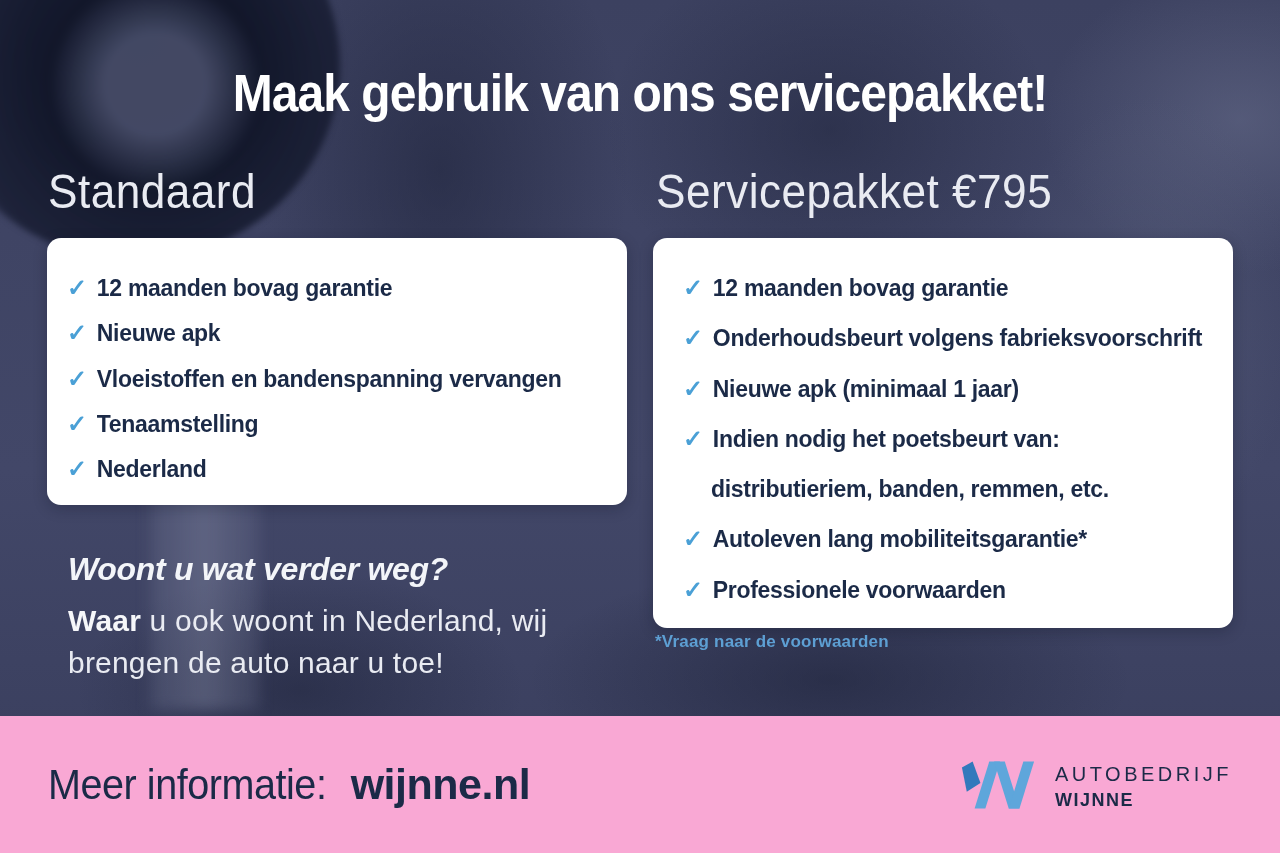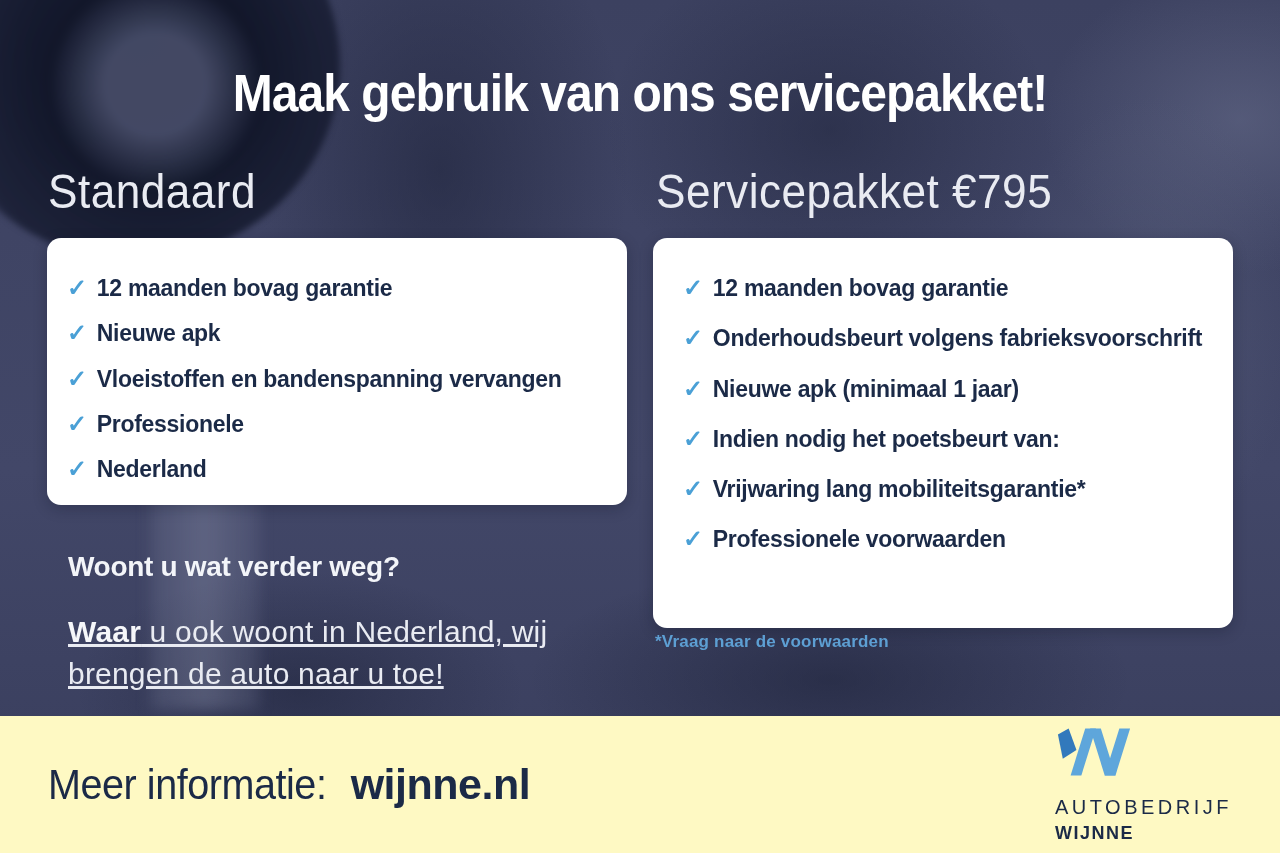--- a/index.html
+++ b/index.html
@@ -55,36 +55,36 @@
 
   .row { display:flex; align-items:flex-start; gap:10px; color:#1b2a47;
          font-weight:700; font-size:23px; letter-spacing:-0.3px; line-height:1.1; }
   .card-left  .row { margin-bottom:20px; }
   .card-right .row { margin-bottom:25px; }
   .check { color:#4aa0d6; font-size:24px; font-weight:700; line-height:1; margin-top:0; }
   .row.cont { padding-left:28px; }
 
   
   .delivery { position:absolute; left:68px; top:551px; color:#f3f5f9; }
-  .delivery-heading { font-size:28px; font-weight:800; letter-spacing:-0.3px; margin-bottom:28px; }
-  .delivery-line { font-size:30px; font-weight:100; letter-spacing:0.2px; line-height:42px; color:#e9ebf2;text-decoration:underline; }
+  .delivery-heading { font-size:32px; font-weight:800; letter-spacing:-0.3px; margin-bottom:12px;font-style:italic; }
+  .delivery-line { font-size:30px; font-weight:100; letter-spacing:0.2px; line-height:42px; color:#e9ebf2; }
   .delivery-line .bold { font-weight:800; color:#f6f7fa; }
 
   
   .footnote { position:absolute; left:655px; top:632px; color:#5d9fd3; font-size:17px; font-weight:800; letter-spacing:0.2px; }
 
   
   .footer {
-    position:absolute; left:0; top:716px; width:1280px; height:137px; background:#fef9c3;
+    position:absolute; left:0; top:716px; width:1280px; height:137px; background:#f9a8d4;
     display:flex; align-items:center; justify-content:space-between; padding:0 48px;
   }
   .footer-info { color:#1b2a47; font-size:43px; letter-spacing:-0.5px; }
   .footer-info .thin { font-weight:100; transform:scaleX(0.92); display:inline-block; transform-origin:left center; }
   .footer-info .site { font-weight:800; }
-  .logo { display:flex; align-items:flex-start; gap:18px;flex-direction:column; }
+  .logo { display:flex; align-items:flex-end; gap:18px; }
   .logo-mark { width:78px; height:52px; display:block; }
   .logo-text { color:#1b2a47; }
   .logo-line1 { font-size:20px; font-weight:100; letter-spacing:3.5px; margin-bottom:4px; }
   .logo-line2 { font-size:18px; font-weight:800; letter-spacing:1.5px; }
 </style>
 </head>
 <body>
 
 <div class="stage">
 
@@ -106,21 +106,21 @@
     <div class="row">
       <span class="check">✓</span>
       <span class="label">Nieuwe apk</span>
     </div>
     <div class="row">
       <span class="check">✓</span>
       <span class="label">Vloeistoffen en bandenspanning vervangen</span>
     </div>
     <div class="row">
       <span class="check">✓</span>
-      <span class="label">Professionele</span>
+      <span class="label">Tenaamstelling</span>
     </div>
     <div class="row">
       <span class="check">✓</span>
       <span class="label">Nederland</span>
     </div>
   </div>
 
   <div class="card card-right">
     <div class="row">
       <span class="check">✓</span>
@@ -131,23 +131,26 @@
       <span class="label">Onderhoudsbeurt volgens fabrieksvoorschrift</span>
     </div>
     <div class="row">
       <span class="check">✓</span>
       <span class="label">Nieuwe apk (minimaal 1 jaar)</span>
     </div>
     <div class="row">
       <span class="check">✓</span>
       <span class="label">Indien nodig het poetsbeurt van:</span>
     </div>
+    <div class="row cont">
+      <span class="label">distributieriem, banden, remmen, etc.</span>
+    </div>
     <div class="row">
       <span class="check">✓</span>
-      <span class="label">Vrijwaring lang mobiliteitsgarantie*</span>
+      <span class="label">Autoleven lang mobiliteitsgarantie*</span>
     </div>
     <div class="row">
       <span class="check">✓</span>
       <span class="label">Professionele voorwaarden</span>
     </div>
   </div>
 
   <div class="delivery">
     <div class="delivery-heading">Woont u wat verder weg?</div>
     <div class="delivery-line"><span class="bold">Waar</span><span> u ook woont in Nederland, wij</span></div>

